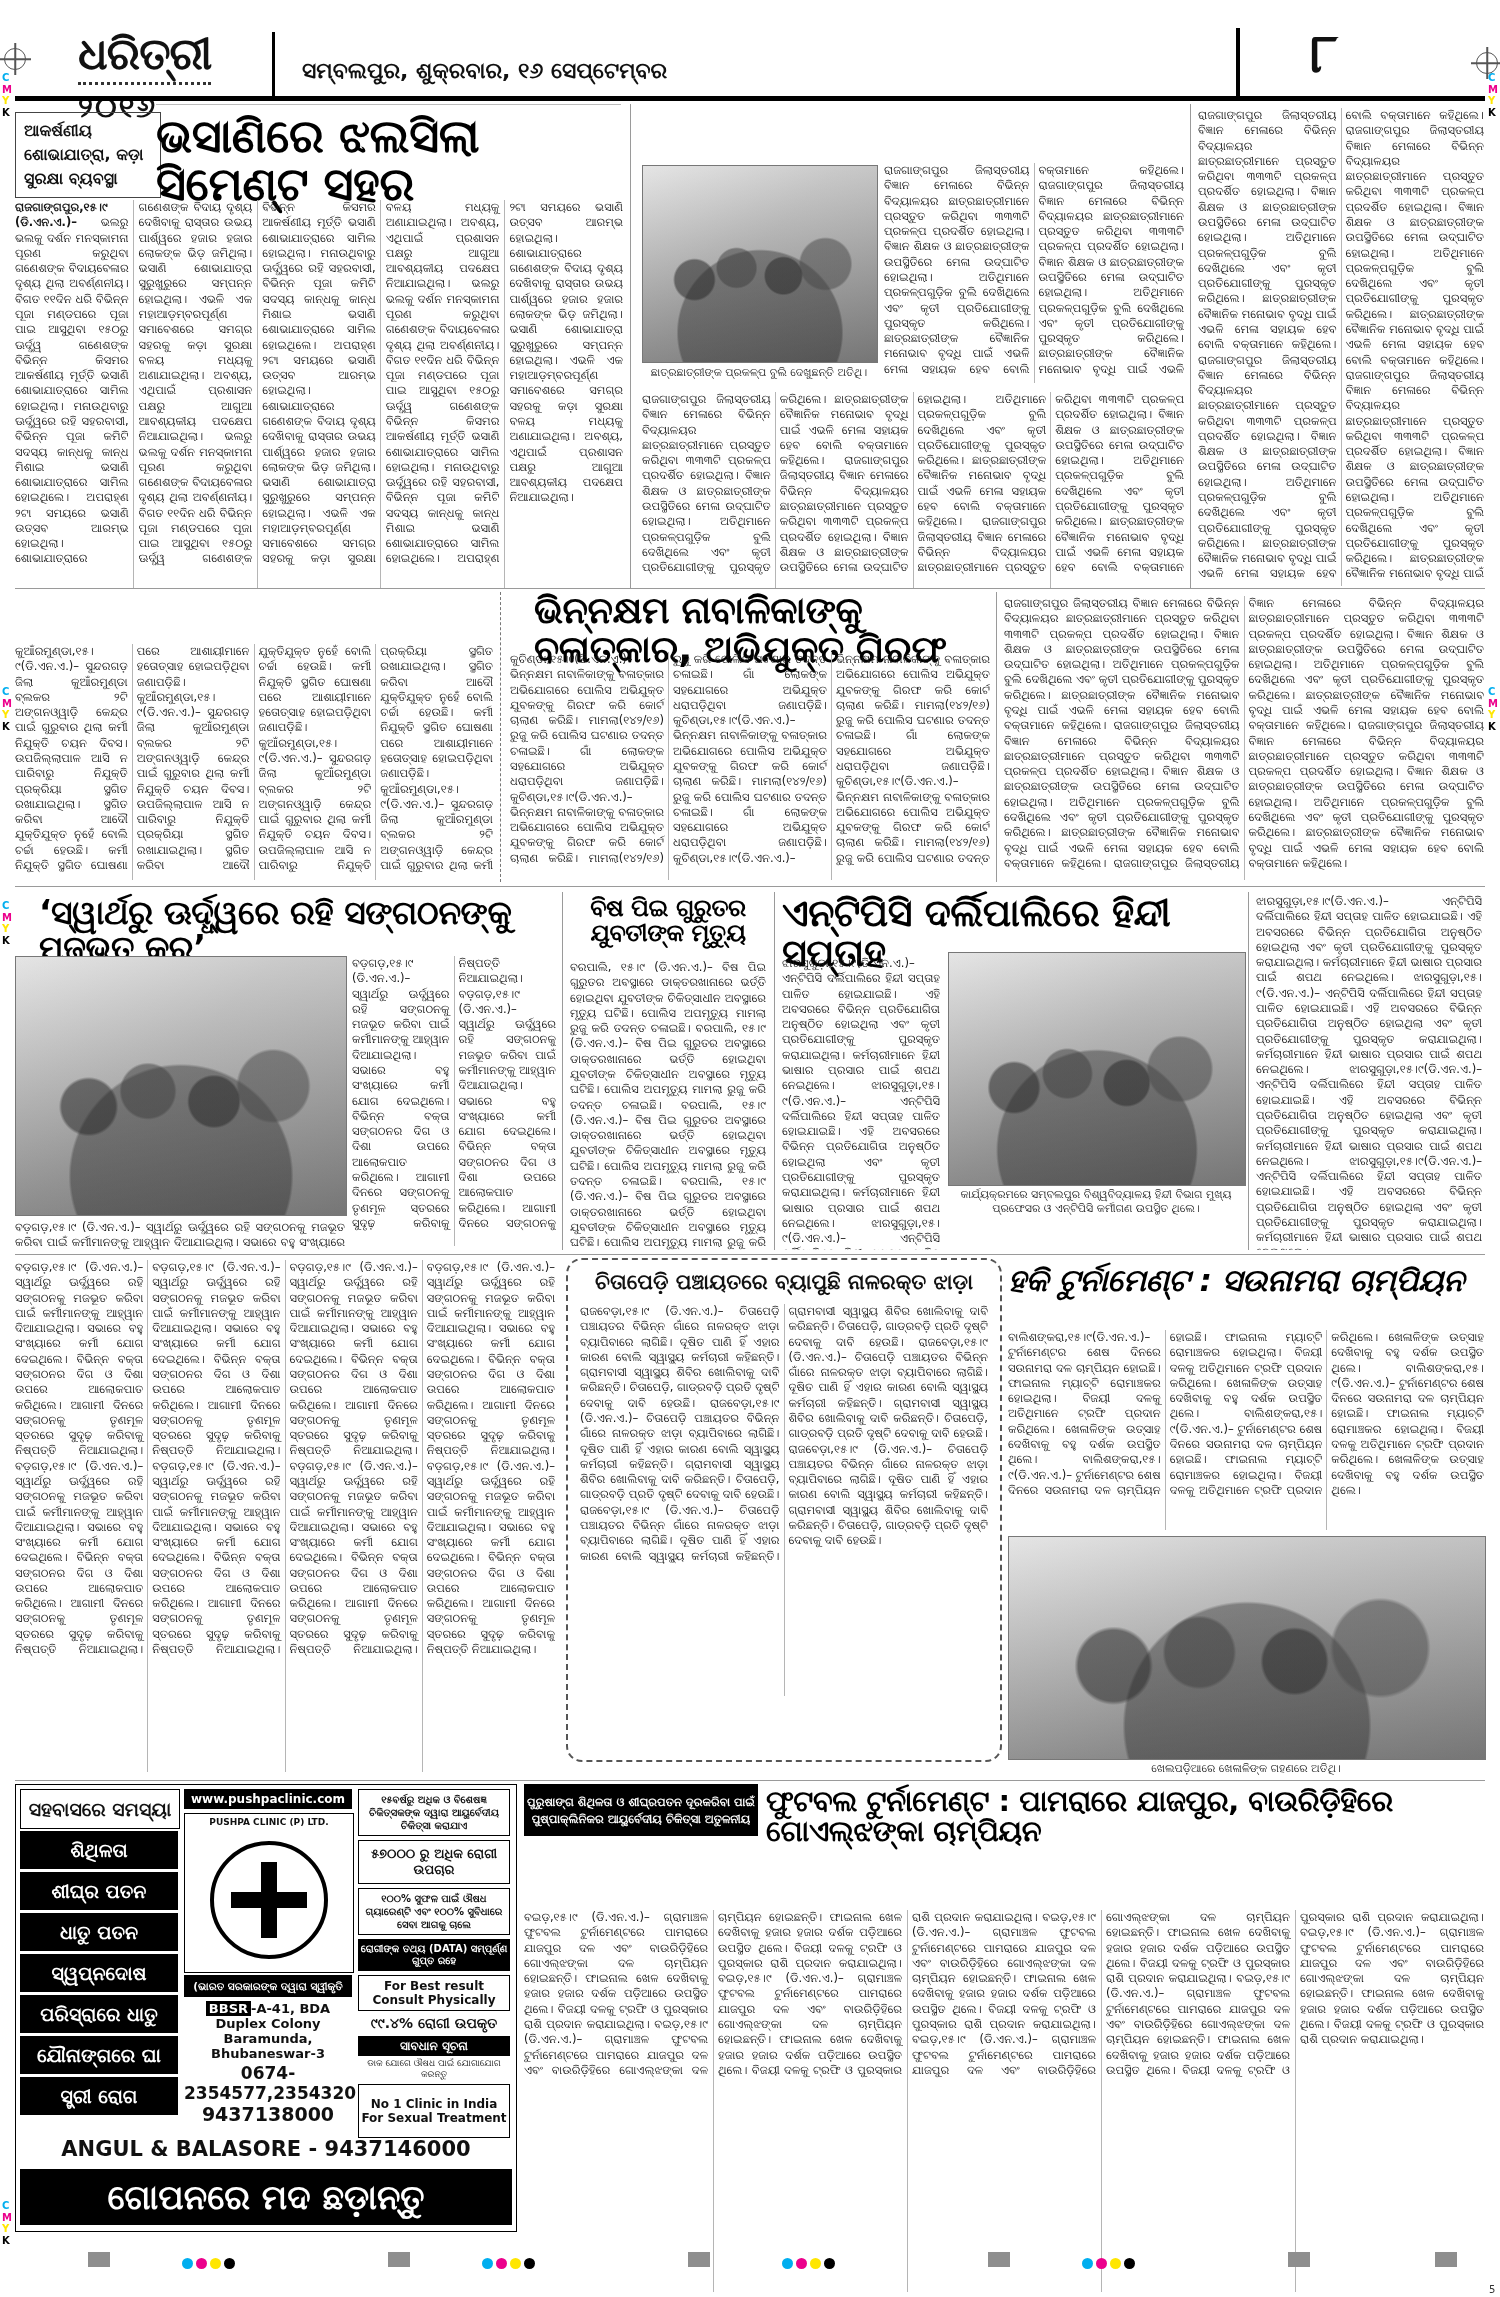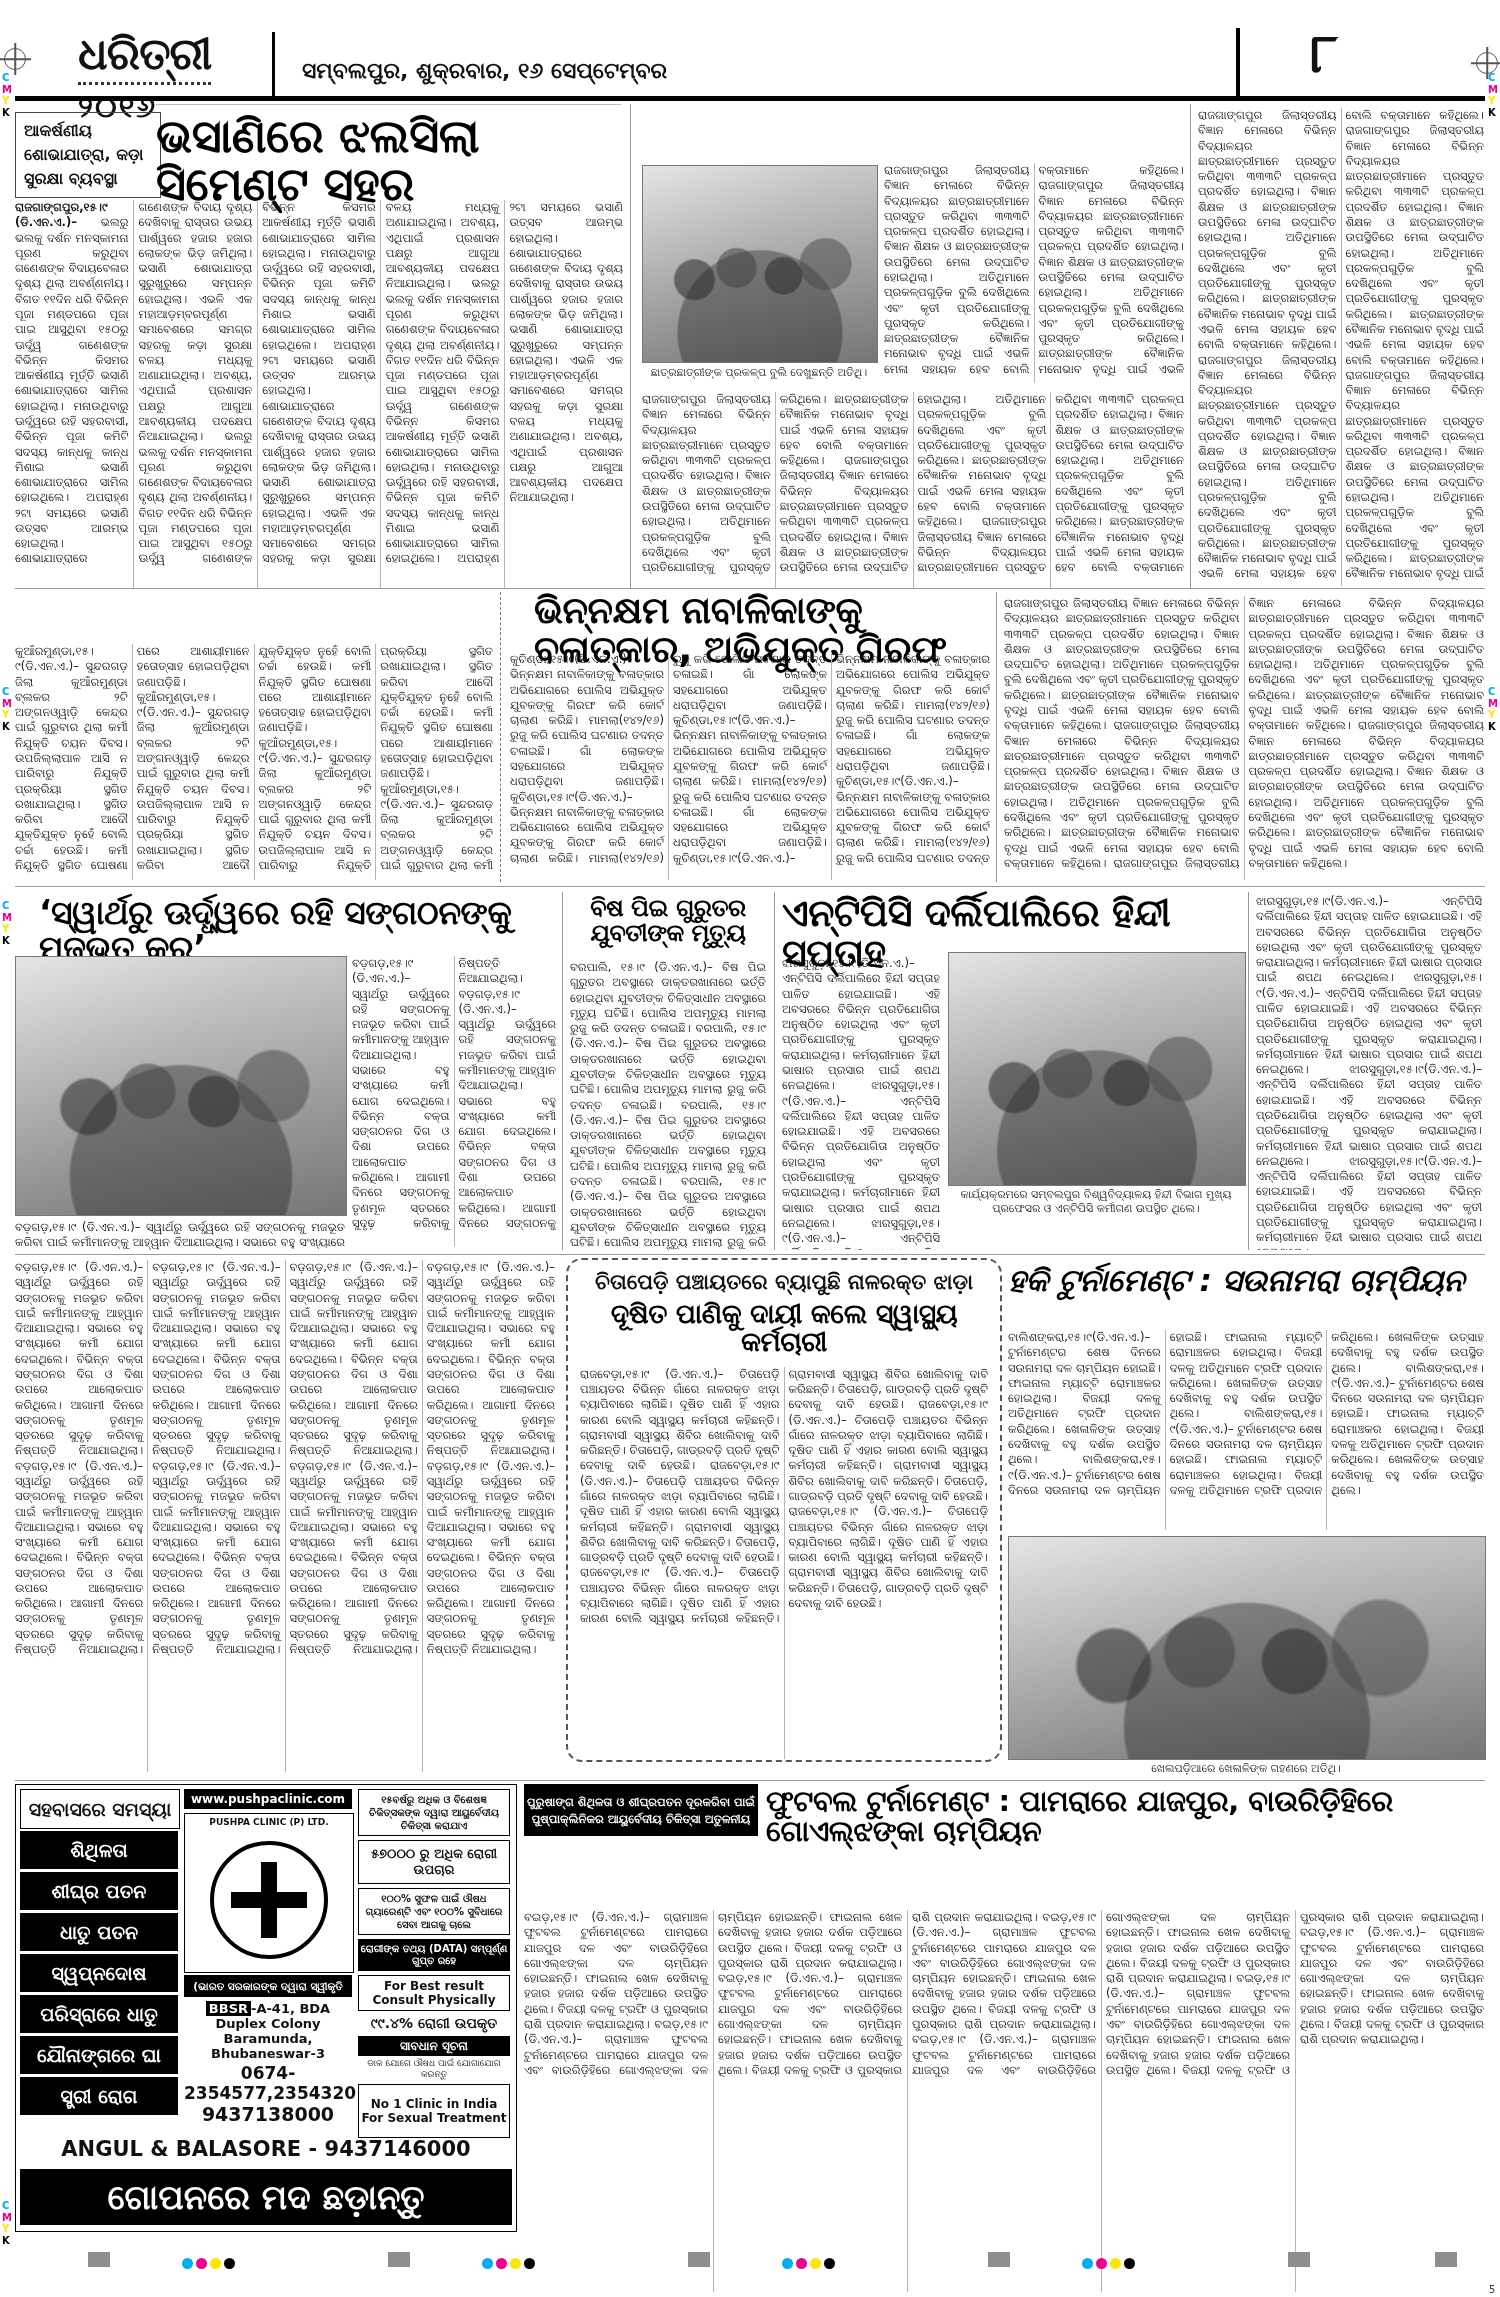--- a/index.html
+++ b/index.html
@@ -125,21 +125,20 @@
   </div>
 
   <div class="abs hr" style="left:15px;top:1254px;width:1470px;"></div>
 
   <div class="abs bt c4" style="left:15px;top:1260px;width:540px;height:512px;">
     <span>ବଡ଼ଗଡ଼,୧୫।୯ (ଡି.ଏନ.ଏ.)– ସ୍ୱାର୍ଥରୁ ଊର୍ଦ୍ଧ୍ୱରେ ରହି ସଙ୍ଗଠନକୁ ମଜଭୂତ କରିବା ପାଇଁ କର୍ମୀମାନଙ୍କୁ ଆହ୍ୱାନ ଦିଆଯାଇଥିଲା। ସଭାରେ ବହୁ ସଂଖ୍ୟାରେ କର୍ମୀ ଯୋଗ ଦେଇଥିଲେ। ବିଭିନ୍ନ ବକ୍ତା ସଙ୍ଗଠନର ଦିଗ ଓ ଦିଶା ଉପରେ ଆଲୋକପାତ କରିଥିଲେ। ଆଗାମୀ ଦିନରେ ସଙ୍ଗଠନକୁ ତୃଣମୂଳ ସ୍ତରରେ ସୁଦୃଢ଼ କରିବାକୁ ନିଷ୍ପତ୍ତି ନିଆଯାଇଥିଲା।  ବଡ଼ଗଡ଼,୧୫।୯ (ଡି.ଏନ.ଏ.)– ସ୍ୱାର୍ଥରୁ ଊର୍ଦ୍ଧ୍ୱରେ ରହି ସଙ୍ଗଠନକୁ ମଜଭୂତ କରିବା ପାଇଁ କର୍ମୀମାନଙ୍କୁ ଆହ୍ୱାନ ଦିଆଯାଇଥିଲା। ସଭାରେ ବହୁ ସଂଖ୍ୟାରେ କର୍ମୀ ଯୋଗ ଦେଇଥିଲେ। ବିଭିନ୍ନ ବକ୍ତା ସଙ୍ଗଠନର ଦିଗ ଓ ଦିଶା ଉପରେ ଆଲୋକପାତ କରିଥିଲେ। ଆଗାମୀ ଦିନରେ ସଙ୍ଗଠନକୁ ତୃଣମୂଳ ସ୍ତରରେ ସୁଦୃଢ଼ କରିବାକୁ ନିଷ୍ପତ୍ତି ନିଆଯାଇଥିଲା।  ବଡ଼ଗଡ଼,୧୫।୯ (ଡି.ଏନ.ଏ.)– ସ୍ୱାର୍ଥରୁ ଊର୍ଦ୍ଧ୍ୱରେ ରହି ସଙ୍ଗଠନକୁ ମଜଭୂତ କରିବା ପାଇଁ କର୍ମୀମାନଙ୍କୁ ଆହ୍ୱାନ ଦିଆଯାଇଥିଲା। ସଭାରେ ବହୁ ସଂଖ୍ୟାରେ କର୍ମୀ ଯୋଗ ଦେଇଥିଲେ। ବିଭିନ୍ନ ବକ୍ତା ସଙ୍ଗଠନର ଦିଗ ଓ ଦିଶା ଉପରେ ଆଲୋକପାତ କରିଥିଲେ। ଆଗାମୀ ଦିନରେ ସଙ୍ଗଠନକୁ ତୃଣମୂଳ ସ୍ତରରେ ସୁଦୃଢ଼ କରିବାକୁ ନିଷ୍ପତ୍ତି ନିଆଯାଇଥିଲା।  ବଡ଼ଗଡ଼,୧୫।୯ (ଡି.ଏନ.ଏ.)– ସ୍ୱାର୍ଥରୁ ଊର୍ଦ୍ଧ୍ୱରେ ରହି ସଙ୍ଗଠନକୁ ମଜଭୂତ କରିବା ପାଇଁ କର୍ମୀମାନଙ୍କୁ ଆହ୍ୱାନ ଦିଆଯାଇଥିଲା। ସଭାରେ ବହୁ ସଂଖ୍ୟାରେ କର୍ମୀ ଯୋଗ ଦେଇଥିଲେ। ବିଭିନ୍ନ ବକ୍ତା ସଙ୍ଗଠନର ଦିଗ ଓ ଦିଶା ଉପରେ ଆଲୋକପାତ କରିଥିଲେ। ଆଗାମୀ ଦିନରେ ସଙ୍ଗଠନକୁ ତୃଣମୂଳ ସ୍ତରରେ ସୁଦୃଢ଼ କରିବାକୁ ନିଷ୍ପତ୍ତି ନିଆଯାଇଥିଲା।  ବଡ଼ଗଡ଼,୧୫।୯ (ଡି.ଏନ.ଏ.)– ସ୍ୱାର୍ଥରୁ ଊର୍ଦ୍ଧ୍ୱରେ ରହି ସଙ୍ଗଠନକୁ ମଜଭୂତ କରିବା ପାଇଁ କର୍ମୀମାନଙ୍କୁ ଆହ୍ୱାନ ଦିଆଯାଇଥିଲା। ସଭାରେ ବହୁ ସଂଖ୍ୟାରେ କର୍ମୀ ଯୋଗ ଦେଇଥିଲେ। ବିଭିନ୍ନ ବକ୍ତା ସଙ୍ଗଠନର ଦିଗ ଓ ଦିଶା ଉପରେ ଆଲୋକପାତ କରିଥିଲେ। ଆଗାମୀ ଦିନରେ ସଙ୍ଗଠନକୁ ତୃଣମୂଳ ସ୍ତରରେ ସୁଦୃଢ଼ କରିବାକୁ ନିଷ୍ପତ୍ତି ନିଆଯାଇଥିଲା।  ବଡ଼ଗଡ଼,୧୫।୯ (ଡି.ଏନ.ଏ.)– ସ୍ୱାର୍ଥରୁ ଊର୍ଦ୍ଧ୍ୱରେ ରହି ସଙ୍ଗଠନକୁ ମଜଭୂତ କରିବା ପାଇଁ କର୍ମୀମାନଙ୍କୁ ଆହ୍ୱାନ ଦିଆଯାଇଥିଲା। ସଭାରେ ବହୁ ସଂଖ୍ୟାରେ କର୍ମୀ ଯୋଗ ଦେଇଥିଲେ। ବିଭିନ୍ନ ବକ୍ତା ସଙ୍ଗଠନର ଦିଗ ଓ ଦିଶା ଉପରେ ଆଲୋକପାତ କରିଥିଲେ। ଆଗାମୀ ଦିନରେ ସଙ୍ଗଠନକୁ ତୃଣମୂଳ ସ୍ତରରେ ସୁଦୃଢ଼ କରିବାକୁ ନିଷ୍ପତ୍ତି ନିଆଯାଇଥିଲା।  ବଡ଼ଗଡ଼,୧୫।୯ (ଡି.ଏନ.ଏ.)– ସ୍ୱାର୍ଥରୁ ଊର୍ଦ୍ଧ୍ୱରେ ରହି ସଙ୍ଗଠନକୁ ମଜଭୂତ କରିବା ପାଇଁ କର୍ମୀମାନଙ୍କୁ ଆହ୍ୱାନ ଦିଆଯାଇଥିଲା। ସଭାରେ ବହୁ ସଂଖ୍ୟାରେ କର୍ମୀ ଯୋଗ ଦେଇଥିଲେ। ବିଭିନ୍ନ ବକ୍ତା ସଙ୍ଗଠନର ଦିଗ ଓ ଦିଶା ଉପରେ ଆଲୋକପାତ କରିଥିଲେ। ଆଗାମୀ ଦିନରେ ସଙ୍ଗଠନକୁ ତୃଣମୂଳ ସ୍ତରରେ ସୁଦୃଢ଼ କରିବାକୁ ନିଷ୍ପତ୍ତି ନିଆଯାଇଥିଲା।  ବଡ଼ଗଡ଼,୧୫।୯ (ଡି.ଏନ.ଏ.)– ସ୍ୱାର୍ଥରୁ ଊର୍ଦ୍ଧ୍ୱରେ ରହି ସଙ୍ଗଠନକୁ ମଜଭୂତ କରିବା ପାଇଁ କର୍ମୀମାନଙ୍କୁ ଆହ୍ୱାନ ଦିଆଯାଇଥିଲା। ସଭାରେ ବହୁ ସଂଖ୍ୟାରେ କର୍ମୀ ଯୋଗ ଦେଇଥିଲେ। ବିଭିନ୍ନ ବକ୍ତା ସଙ୍ଗଠନର ଦିଗ ଓ ଦିଶା ଉପରେ ଆଲୋକପାତ କରିଥିଲେ। ଆଗାମୀ ଦିନରେ ସଙ୍ଗଠନକୁ ତୃଣମୂଳ ସ୍ତରରେ ସୁଦୃଢ଼ କରିବାକୁ ନିଷ୍ପତ୍ତି ନିଆଯାଇଥିଲା।  </span>
   </div>
 
   <div class="abs dashedbox" style="left:566px;top:1258px;width:432px;height:500px;">
     <div class="center" style="font-size:21px;font-weight:700;margin-top:10px;">ଚିତାପେଡ଼ି ପଞ୍ଚାୟତରେ ବ୍ୟାପୁଛି ନାଳରକ୍ତ ଝାଡ଼ା</div>
-    <div class="center hl" style="font-size:27px;margin-top:6px;">ଦୂଷିତ ପାଣିକୁ ଦାୟୀ କଲେ ସ୍ୱାସ୍ଥ୍ୟ କର୍ମଚାରୀ</div>
     <div class="bt c2" style="margin:10px 12px 0 12px;height:392px;">
       <span>ରାଜବେଡ଼ା,୧୫।୯ (ଡି.ଏନ.ଏ.)– ଚିତାପେଡ଼ି ପଞ୍ଚାୟତର ବିଭିନ୍ନ ଗାଁରେ ନାଳରକ୍ତ ଝାଡ଼ା ବ୍ୟାପିବାରେ ଲାଗିଛି। ଦୂଷିତ ପାଣି ହିଁ ଏହାର କାରଣ ବୋଲି ସ୍ୱାସ୍ଥ୍ୟ କର୍ମଚାରୀ କହିଛନ୍ତି। ଗ୍ରାମବାସୀ ସ୍ୱାସ୍ଥ୍ୟ ଶିବିର ଖୋଲିବାକୁ ଦାବି କରିଛନ୍ତି। ଚିତାପେଡ଼ି, ଗାଡ୍ରବଡ଼ି ପ୍ରତି ଦୃଷ୍ଟି ଦେବାକୁ ଦାବି ହେଉଛି।  ରାଜବେଡ଼ା,୧୫।୯ (ଡି.ଏନ.ଏ.)– ଚିତାପେଡ଼ି ପଞ୍ଚାୟତର ବିଭିନ୍ନ ଗାଁରେ ନାଳରକ୍ତ ଝାଡ଼ା ବ୍ୟାପିବାରେ ଲାଗିଛି। ଦୂଷିତ ପାଣି ହିଁ ଏହାର କାରଣ ବୋଲି ସ୍ୱାସ୍ଥ୍ୟ କର୍ମଚାରୀ କହିଛନ୍ତି। ଗ୍ରାମବାସୀ ସ୍ୱାସ୍ଥ୍ୟ ଶିବିର ଖୋଲିବାକୁ ଦାବି କରିଛନ୍ତି। ଚିତାପେଡ଼ି, ଗାଡ୍ରବଡ଼ି ପ୍ରତି ଦୃଷ୍ଟି ଦେବାକୁ ଦାବି ହେଉଛି।  ରାଜବେଡ଼ା,୧୫।୯ (ଡି.ଏନ.ଏ.)– ଚିତାପେଡ଼ି ପଞ୍ଚାୟତର ବିଭିନ୍ନ ଗାଁରେ ନାଳରକ୍ତ ଝାଡ଼ା ବ୍ୟାପିବାରେ ଲାଗିଛି। ଦୂଷିତ ପାଣି ହିଁ ଏହାର କାରଣ ବୋଲି ସ୍ୱାସ୍ଥ୍ୟ କର୍ମଚାରୀ କହିଛନ୍ତି। ଗ୍ରାମବାସୀ ସ୍ୱାସ୍ଥ୍ୟ ଶିବିର ଖୋଲିବାକୁ ଦାବି କରିଛନ୍ତି। ଚିତାପେଡ଼ି, ଗାଡ୍ରବଡ଼ି ପ୍ରତି ଦୃଷ୍ଟି ଦେବାକୁ ଦାବି ହେଉଛି।  ରାଜବେଡ଼ା,୧୫।୯ (ଡି.ଏନ.ଏ.)– ଚିତାପେଡ଼ି ପଞ୍ଚାୟତର ବିଭିନ୍ନ ଗାଁରେ ନାଳରକ୍ତ ଝାଡ଼ା ବ୍ୟାପିବାରେ ଲାଗିଛି। ଦୂଷିତ ପାଣି ହିଁ ଏହାର କାରଣ ବୋଲି ସ୍ୱାସ୍ଥ୍ୟ କର୍ମଚାରୀ କହିଛନ୍ତି। ଗ୍ରାମବାସୀ ସ୍ୱାସ୍ଥ୍ୟ ଶିବିର ଖୋଲିବାକୁ ଦାବି କରିଛନ୍ତି। ଚିତାପେଡ଼ି, ଗାଡ୍ରବଡ଼ି ପ୍ରତି ଦୃଷ୍ଟି ଦେବାକୁ ଦାବି ହେଉଛି।  ରାଜବେଡ଼ା,୧୫।୯ (ଡି.ଏନ.ଏ.)– ଚିତାପେଡ଼ି ପଞ୍ଚାୟତର ବିଭିନ୍ନ ଗାଁରେ ନାଳରକ୍ତ ଝାଡ଼ା ବ୍ୟାପିବାରେ ଲାଗିଛି। ଦୂଷିତ ପାଣି ହିଁ ଏହାର କାରଣ ବୋଲି ସ୍ୱାସ୍ଥ୍ୟ କର୍ମଚାରୀ କହିଛନ୍ତି। ଗ୍ରାମବାସୀ ସ୍ୱାସ୍ଥ୍ୟ ଶିବିର ଖୋଲିବାକୁ ଦାବି କରିଛନ୍ତି। ଚିତାପେଡ଼ି, ଗାଡ୍ରବଡ଼ି ପ୍ରତି ଦୃଷ୍ଟି ଦେବାକୁ ଦାବି ହେଉଛି।  </span>
     </div>
   </div>
 
   <div class="abs hl" style="left:1008px;top:1264px;width:476px;font-size:31px;font-style:italic;">ହକି ଟୁର୍ନାମେଣ୍ଟ : ସଉନାମରା ଚାମ୍ପିୟନ</div>
   <div class="abs bt c3" style="left:1008px;top:1330px;width:476px;height:200px;">
     <span>ବାଲିଶଙ୍କରା,୧୫।୯(ଡି.ଏନ.ଏ.)– ଟୁର୍ନାମେଣ୍ଟର ଶେଷ ଦିନରେ ସଉନାମରା ଦଳ ଚାମ୍ପିୟନ ହୋଇଛି। ଫାଇନାଲ ମ୍ୟାଚ୍‌ଟି ରୋମାଞ୍ଚକର ହୋଇଥିଲା। ବିଜୟୀ ଦଳକୁ ଅତିଥିମାନେ ଟ୍ରଫି ପ୍ରଦାନ କରିଥିଲେ। ଖେଳାଳିଙ୍କ ଉତ୍ସାହ ଦେଖିବାକୁ ବହୁ ଦର୍ଶକ ଉପସ୍ଥିତ ଥିଲେ।  ବାଲିଶଙ୍କରା,୧୫।୯(ଡି.ଏନ.ଏ.)– ଟୁର୍ନାମେଣ୍ଟର ଶେଷ ଦିନରେ ସଉନାମରା ଦଳ ଚାମ୍ପିୟନ ହୋଇଛି। ଫାଇନାଲ ମ୍ୟାଚ୍‌ଟି ରୋମାଞ୍ଚକର ହୋଇଥିଲା। ବିଜୟୀ ଦଳକୁ ଅତିଥିମାନେ ଟ୍ରଫି ପ୍ରଦାନ କରିଥିଲେ। ଖେଳାଳିଙ୍କ ଉତ୍ସାହ ଦେଖିବାକୁ ବହୁ ଦର୍ଶକ ଉପସ୍ଥିତ ଥିଲେ।  ବାଲିଶଙ୍କରା,୧୫।୯(ଡି.ଏନ.ଏ.)– ଟୁର୍ନାମେଣ୍ଟର ଶେଷ ଦିନରେ ସଉନାମରା ଦଳ ଚାମ୍ପିୟନ ହୋଇଛି। ଫାଇନାଲ ମ୍ୟାଚ୍‌ଟି ରୋମାଞ୍ଚକର ହୋଇଥିଲା। ବିଜୟୀ ଦଳକୁ ଅତିଥିମାନେ ଟ୍ରଫି ପ୍ରଦାନ କରିଥିଲେ। ଖେଳାଳିଙ୍କ ଉତ୍ସାହ ଦେଖିବାକୁ ବହୁ ଦର୍ଶକ ଉପସ୍ଥିତ ଥିଲେ।  ବାଲିଶଙ୍କରା,୧୫।୯(ଡି.ଏନ.ଏ.)– ଟୁର୍ନାମେଣ୍ଟର ଶେଷ ଦିନରେ ସଉନାମରା ଦଳ ଚାମ୍ପିୟନ ହୋଇଛି। ଫାଇନାଲ ମ୍ୟାଚ୍‌ଟି ରୋମାଞ୍ଚକର ହୋଇଥିଲା। ବିଜୟୀ ଦଳକୁ ଅତିଥିମାନେ ଟ୍ରଫି ପ୍ରଦାନ କରିଥିଲେ। ଖେଳାଳିଙ୍କ ଉତ୍ସାହ ଦେଖିବାକୁ ବହୁ ଦର୍ଶକ ଉପସ୍ଥିତ ଥିଲେ।  </span>
   </div>
   <div class="abs photo" style="left:1008px;top:1536px;width:476px;height:222px;"></div>

